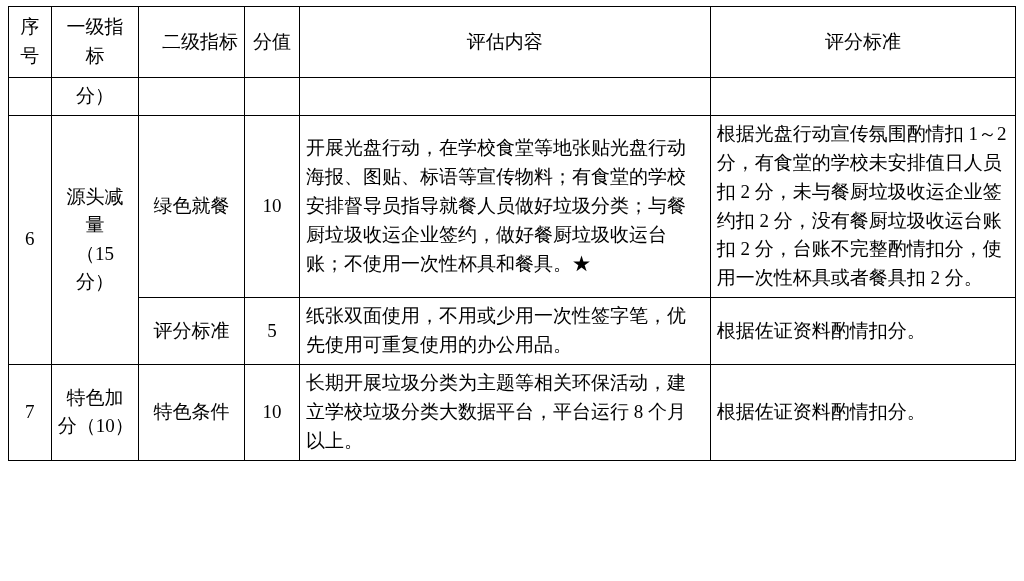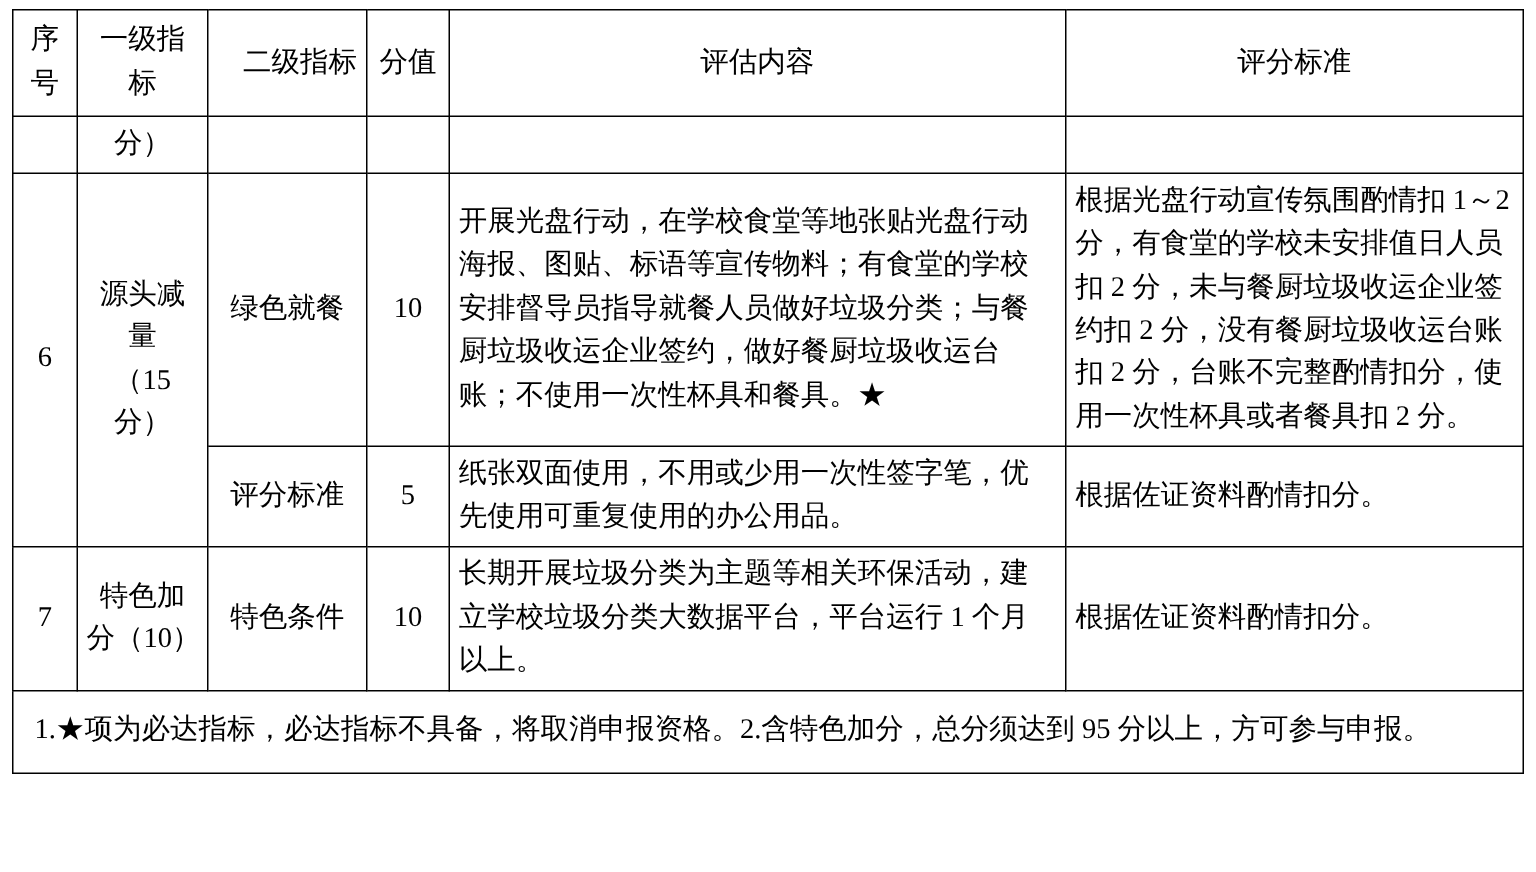--- a/index.html
+++ b/index.html
@@ -135,22 +135,21 @@
       </tr>
 
       <tr>
         <td class="cell-center cell-mid">7</td>
         <td class="cell-center cell-mid">
           <span class="stack">特色加</span>
           <span class="stack nowrap">分（10）</span>
         </td>
         <td class="cell-center cell-mid">特色条件</td>
         <td class="cell-center cell-mid">10</td>
-        <td class="cell-mid">长期开展垃圾分类为主题等相关环保活动，建立学校垃圾分类大数据平台，平台运行 1 个月以上。</td>
+        <td class="cell-mid">长期开展垃圾分类为主题等相关环保活动，建立学校垃圾分类大数据平台，平台运行 8 个月以上。</td>
         <td class="cell-mid">根据佐证资料酌情扣分。</td>
       </tr>
 
     </tbody>
   </table>
 
-  <div class="footnote">1.★项为必达指标，必达指标不具备，将取消申报资格。2.含特色加分，总分须达到 95 分以上，方可参与申报。</div>
 
 </div>
 
 </body></html>

